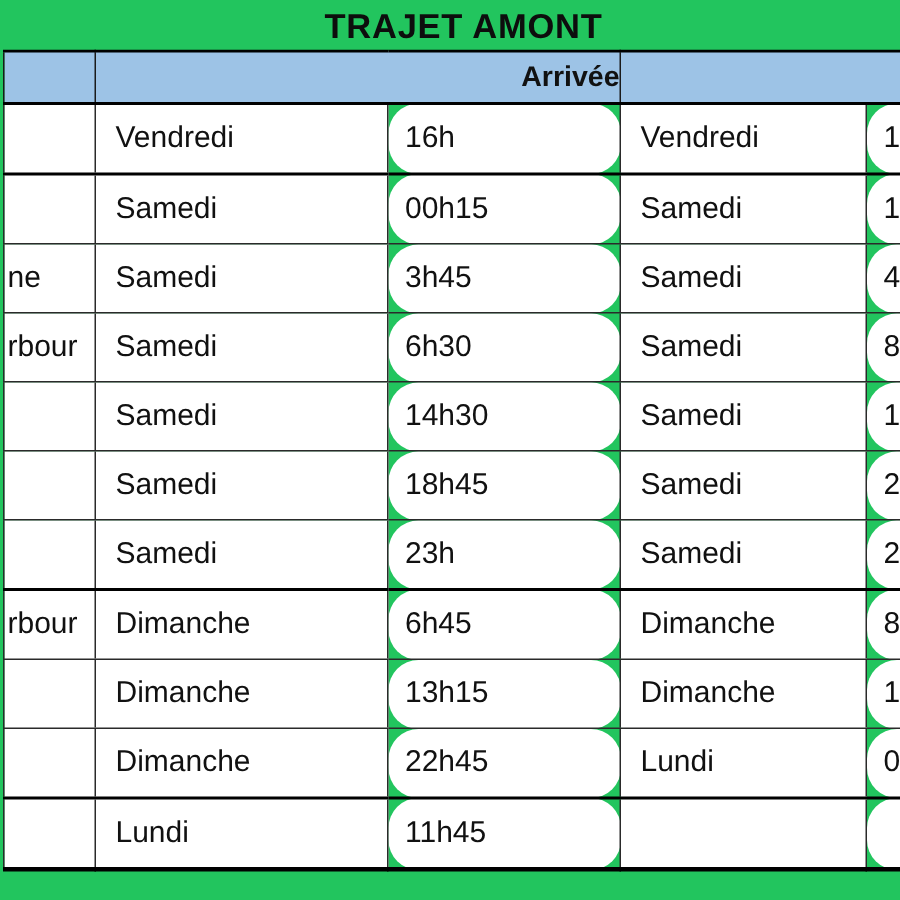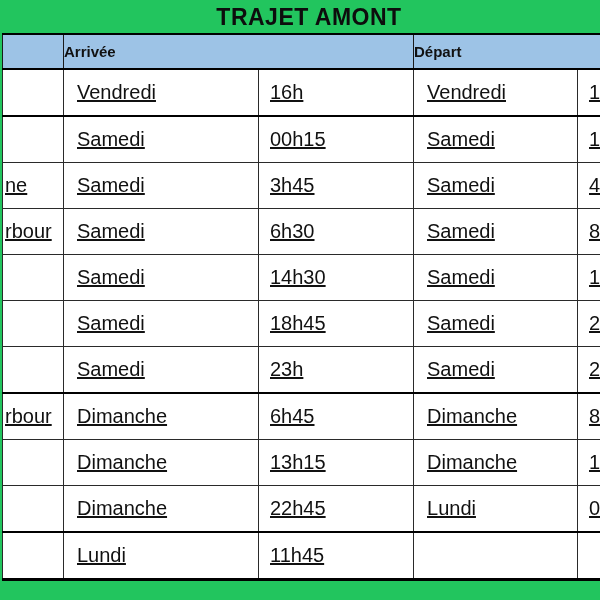--- a/index.html
+++ b/index.html
@@ -37,44 +37,43 @@
     border-bottom:3px solid #000;
     border-left:1.5px solid #1a1a1a;
   }
   col.c-place{width:61px;}
   col.c-day1{width:195px;}
   col.c-time1{width:155px;}
   col.c-day2{width:164px;}
   col.c-time2{width:155px;}
   th{
     height:33px;
-    font-size:15px;
+    font-size:19px;
     font-weight:bold;
-    text-align:left;
+    text-align:right;
     vertical-align:middle;
     border-bottom:2px solid #000;
     padding:0;
   }
   td{
     height:45px;
     font-size:20px;
     vertical-align:middle;
     border-bottom:1px solid #2a2a2a;
     border-left:1.5px solid #2a2a2a;
     padding:0;
     background:#fff;
     white-space:nowrap;
     overflow:visible;
-    text-decoration:underline;
   }
   th{border-left:1.5px solid #1a1a1a;}
   tr.day-break td{border-bottom:2px solid #000;}
   td.col-place{text-align:left;padding:0 2px;}
   td.col-day{text-align:left;padding-left:13px;}
-  td.col-time{text-align:left;padding-left:11px;}
+  td.col-time{text-align:left;padding-left:11px;border-radius:20px;}
 </style>
 </head>
 <body>
 
 <div class="canvas">
   <div class="title">TRAJET AMONT</div>
 
   <div class="table-viewport">
     <table class="schedule">
       <colgroup>

